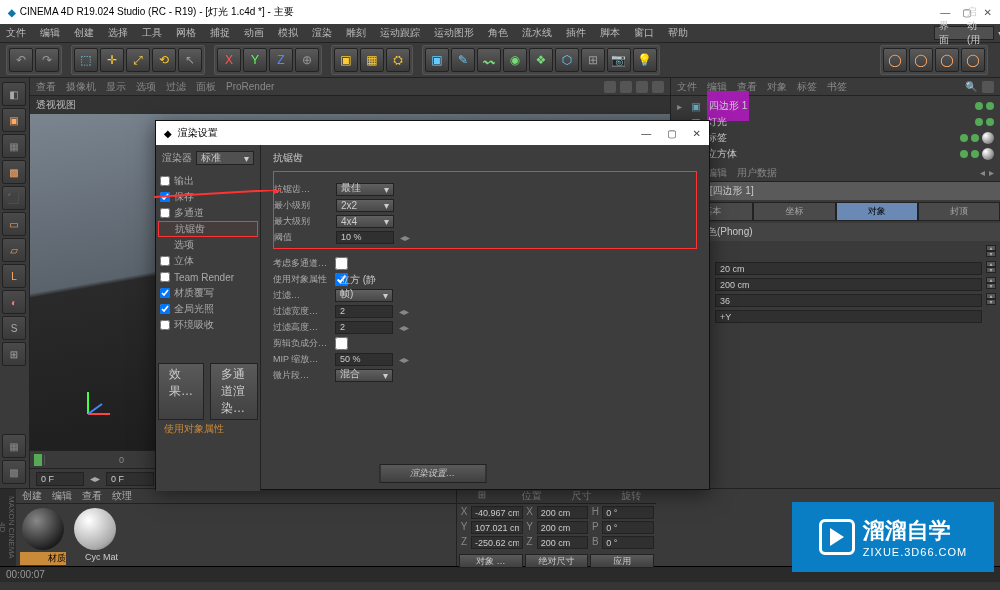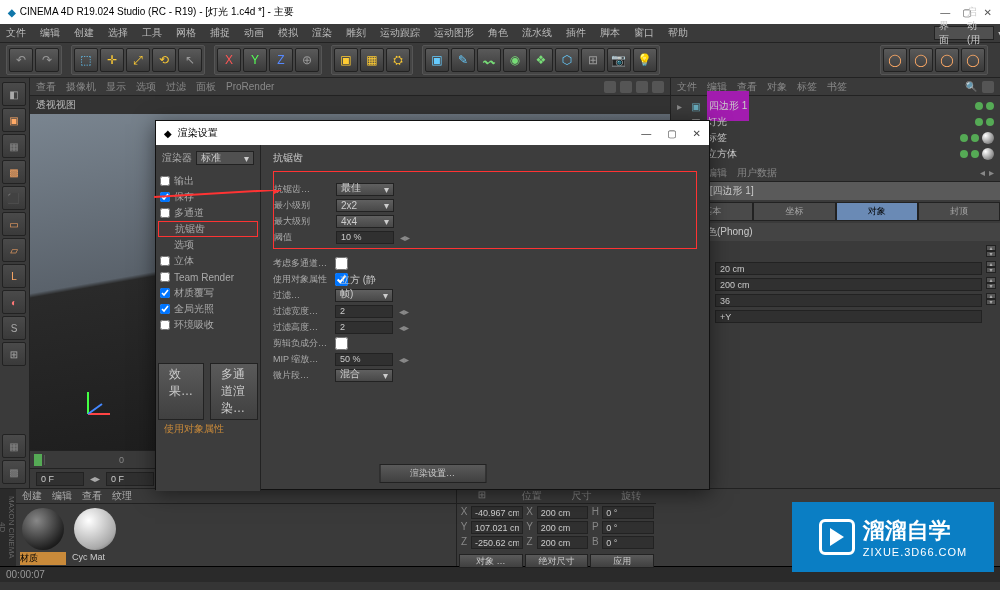--- a/index.html
+++ b/index.html
@@ -49,21 +49,21 @@
 .attr-rows { padding: 2px 4px; }
 .attr-row { display: flex; align-items: center; gap: 4px; height: 16px; }
 .attr-row label { width: 36px; color: #aaa; }
 .attr-row input { flex: 1; height: 13px; background: #303030; border: 1px solid #222; color: #ccc; padding: 0 4px; font-size: 9px; margin-top: 35px; }
 .attr-row .spinner { width: 10px; display: flex; flex-direction: column; }
 .attr-row .spin { height: 6px; background: #555; border: 1px solid #222; font-size: 6px; text-align: center; line-height: 4px; }
 .bottom { display: flex; height: 78px; background: #3a3a3a; border-top: 1px solid #222; }
 .mat-panel { flex: 0 0 440px; display: flex; flex-direction: column; }
 .mat-header { height: 16px; display: flex; align-items: center; padding: 0 6px; gap: 10px; border-bottom: 1px solid #222; }
 .mat-body { flex: 1; display: flex; align-items: flex-start; padding: 4px; gap: 6px; }
-.mat-swatch { width: 46px; text-align: left; }
+.mat-swatch { width: 46px; text-align: right; }
 .mat-ball { width: 42px; height: 42px; border-radius: 50%; margin: 0 auto 2px; }
 .mat-ball.dark { background: radial-gradient(circle at 35% 30%, #888, #222 70%, #000); }
 .mat-ball.light { background: radial-gradient(circle at 35% 30%, #fff, #aaa 70%, #555); }
 .mat-label { font-size: 9px; color: #ccc; }
 .mat-label.sel { background: #c98a3a; color: #000; }
 .maxon-strip { width: 16px; background: #2a2a2a; color: #666; writing-mode: vertical-rl; text-align: center; font-size: 8px; padding: 4px 0; }
 .coord-panel { flex: 0 0 200px; border-left: 1px solid #222; display: flex; flex-direction: column; }
 .coord-header { height: 16px; display: flex; border-bottom: 1px solid #222; }
 .coord-header span { flex: 1; text-align: center; color: #888; }
 .coord-rows { padding: 2px; }
@@ -88,21 +88,21 @@
 .section-title { color: #ccc; margin-bottom: 6px; }
 .redbox { border: 1px solid #f33; padding: 9px 6px 3px 0; margin-bottom: 6px; position: relative; }
 .arrow-svg { position: absolute; left: -120px; top: 18px; pointer-events: none; }
 .form-row { display: flex; align-items: center; gap: 6px; height: 16px; }
 .form-row label { width: 56px; color: #aaa; font-size: 9px; }
 .form-dd { width: 58px; height: 13px; background: linear-gradient(#606060,#484848); border: 1px solid #222; color: #ccc; font-size: 9px; padding: 0 4px; display: flex; align-items: flex-end; justify-content: space-between; }
 .form-text { width: 58px; height: 13px; background: #303030; border: 1px solid #222; color: #ccc; font-size: 9px; padding: 0 4px; display: flex; align-items: center; }
 .effect-btns { display: flex; gap: 6px; margin-top: auto; }
 .eff-btn { padding: 2px 10px; background: linear-gradient(#5a5a5a,#404040); border: 1px solid #222; color: #ccc; font-size: 12px; }
 .my-settings { color: #c98a3a; padding: 2px 6px; }
-.render-settings-btn { position: absolute; bottom: 6px; left: 50%; transform: translateX(-50%); padding: 2px 30px; background: linear-gradient(#5a5a5a,#404040); border: 1px solid #222; color: #ccc; font-size: 9px; }
+.render-settings-btn { position: absolute; bottom: 6px; left: 50%; transform: translateX(-50%); padding: 2px 30px; background: linear-gradient(#5a5a5a,#404040); border: 1px solid #222; color: #ccc; font-size: 9px; font-style: italic; }
 
 .watermark { position: absolute; right: 6px; bottom: 18px; width: 202px; height: 70px; background: #0a7ec4; display: flex; align-items: center; justify-content: center; gap: 8px; z-index: 100; }
 .wm-play { width: 36px; height: 36px; border: 3px solid #fff; border-radius: 6px; display: flex; align-items: center; justify-content: center; }
 .wm-tri { width: 0; height: 0; border-left: 14px solid #fff; border-top: 9px solid transparent; border-bottom: 9px solid transparent; }
 .wm-text { color: #fff; }
 .wm-text .big { font-size: 22px; font-weight: bold; }
 .wm-text .small { font-size: 11px; letter-spacing: 1px; }
 .layout-dd { width: 60px; height: 14px; background: #505050; border: 1px solid #222; color: #ccc; padding: 0 4px; font-size: 9px; display: flex; align-items: center; justify-content: space-between; margin-left: auto; gap: 18px; }
 </style>
 </head>

